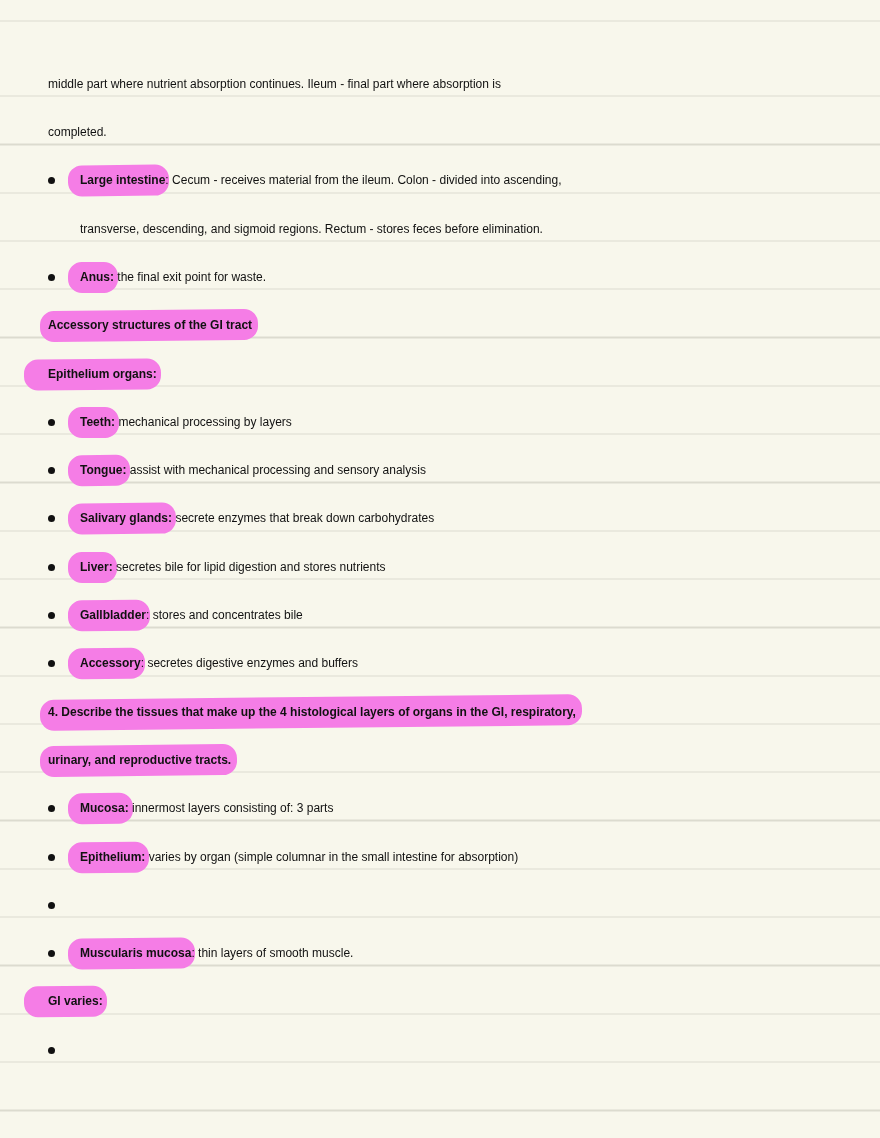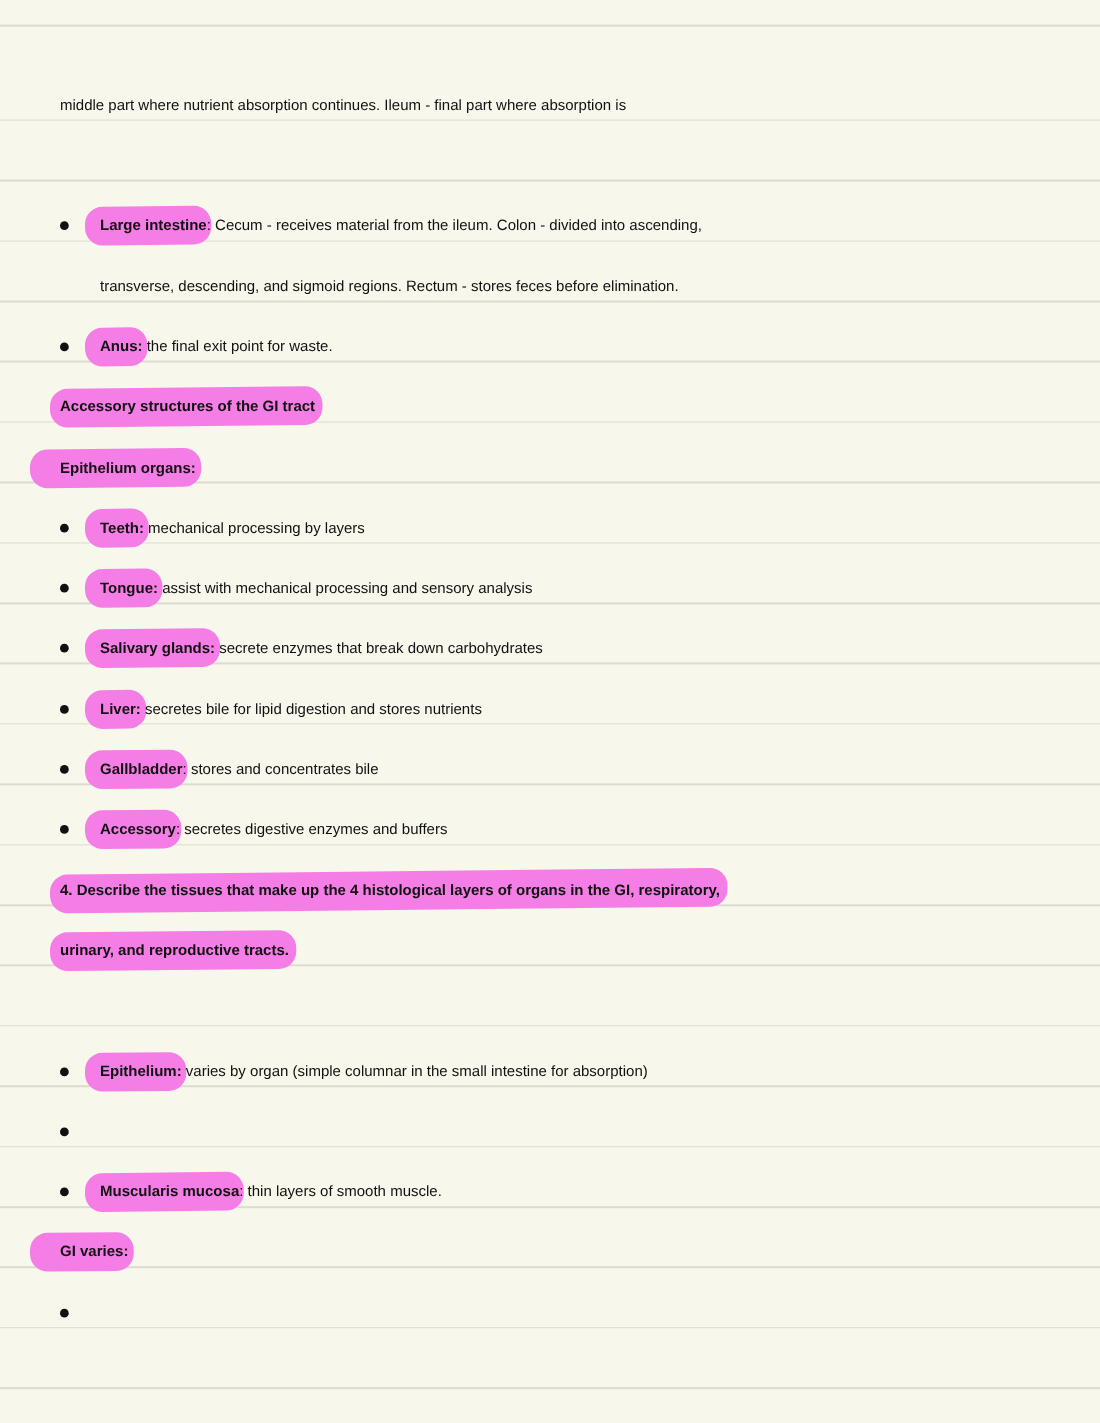--- a/index.html
+++ b/index.html
@@ -41,20 +41,23 @@
   </style>
 </head>
 <body>
 
 <div class="page">
 
   <div class="line" style="top:48.5px">
     <span class="txt l0">middle part where nutrient absorption continues. Ileum - final part where absorption is</span>
   </div>
 
+  <div class="line" style="top:96.8px">
+    <span class="txt l0">completed.</span>
+  </div>
 
   <div class="line" style="top:145.1px">
     <span class="bullet"></span>
     <span class="txt l1 wrap">
       <span class="hl">Large intestine</span><span>:</span><span> Cecum - receives material from the ileum. Colon - divided into ascending,</span>
     </span>
   </div>
 
   <div class="line" style="top:193.4px">
     <span class="txt l1">transverse, descending, and sigmoid regions. Rectum - stores feces before elimination.</span>
@@ -118,20 +121,26 @@
   </div>
 
   <div class="line" style="top:676.4px">
     <span class="txt l0 wrap"><span class="hl q">4. Describe the tissues that make up the 4 histological layers of organs in the GI, respiratory,</span></span>
   </div>
 
   <div class="line" style="top:724.7px">
     <span class="txt l0 wrap"><span class="hl q">urinary, and reproductive tracts.</span></span>
   </div>
 
+  <div class="line" style="top:773px">
+    <span class="bullet"></span>
+    <span class="txt l1 wrap">
+      <span class="hl">Mucosa:</span><span></span><span> innermost layers consisting of:  3 parts</span>
+    </span>
+  </div>
 
   <div class="line" style="top:821.3px">
     <span class="bullet"></span>
     <span class="txt l1 wrap">
       <span class="hl">Epithelium:</span><span></span><span> varies by organ (simple columnar in the small intestine for absorption)</span>
     </span>
   </div>
 
   <div class="line" style="top:869.6px">
     <span class="bullet"></span>

